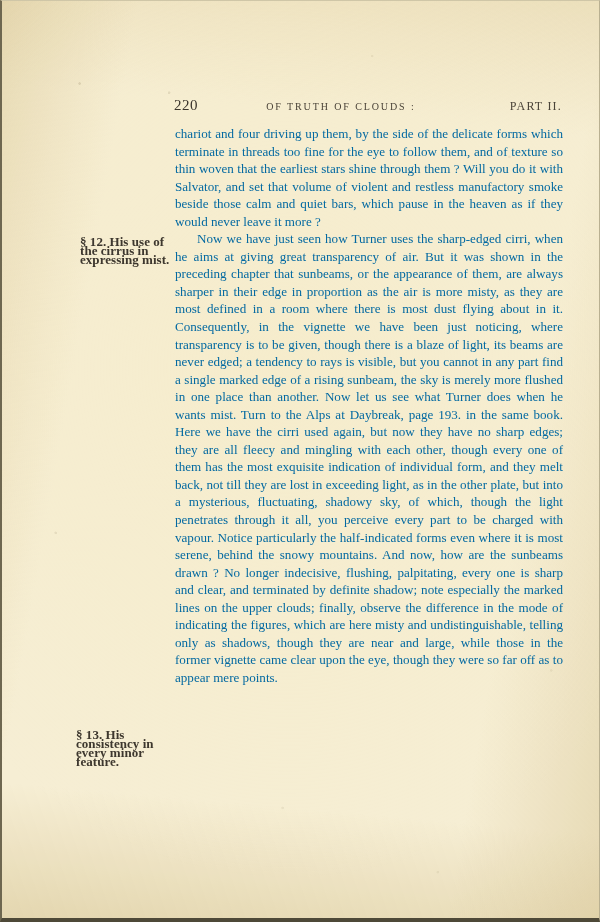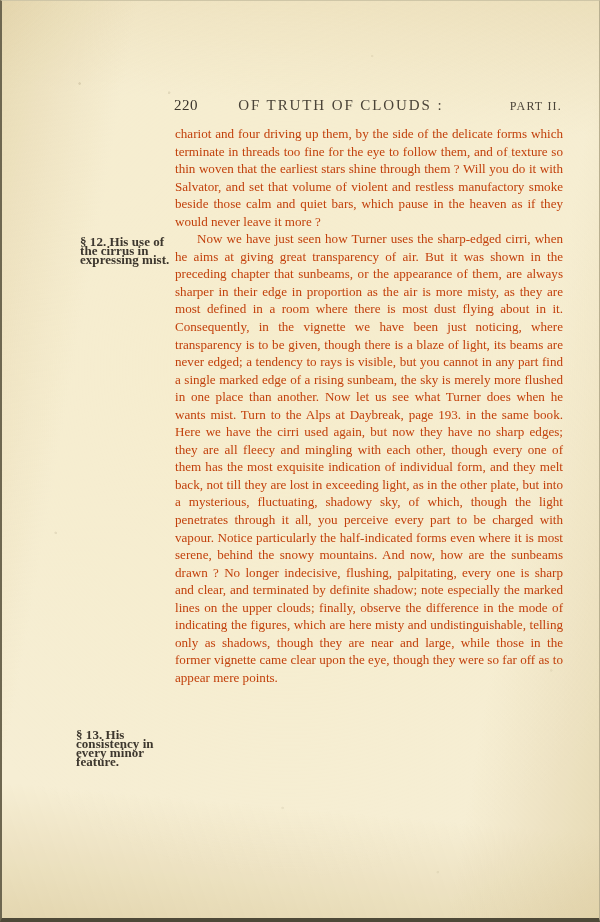--- a/index.html
+++ b/index.html
@@ -58,21 +58,21 @@
     display: flex;
     align-items: baseline;
     justify-content: space-between;
   }
   #running-head .folio {
     font-size: 15px;
     letter-spacing: 0.5px;
     color: #3a342c;
   }
   #running-head .head-title {
-    font-size: 15px;
+    font-size: 10px;
     letter-spacing: 1.9px;
     text-transform: uppercase;
     color: #4a4338;
     margin-left: -26px;
   }
   #running-head .part {
     font-size: 12px;
     letter-spacing: 1.2px;
     text-transform: uppercase;
     color: #4a4338;
@@ -81,21 +81,21 @@
   
   #text-column {
     position: absolute;
     left: 173px;
     top: 124px;
     width: 388px;
     font-size: 13.1px;
     line-height: 17.55px;
     text-align: justify;
     text-justify: inter-word;
-    color: #c2410c;
+    color: #0369a1;
   }
   #text-column p {
     margin: 0;
     text-indent: 22px;
   }
   #text-column p.first {
     text-indent: 0;
   }
 
   

